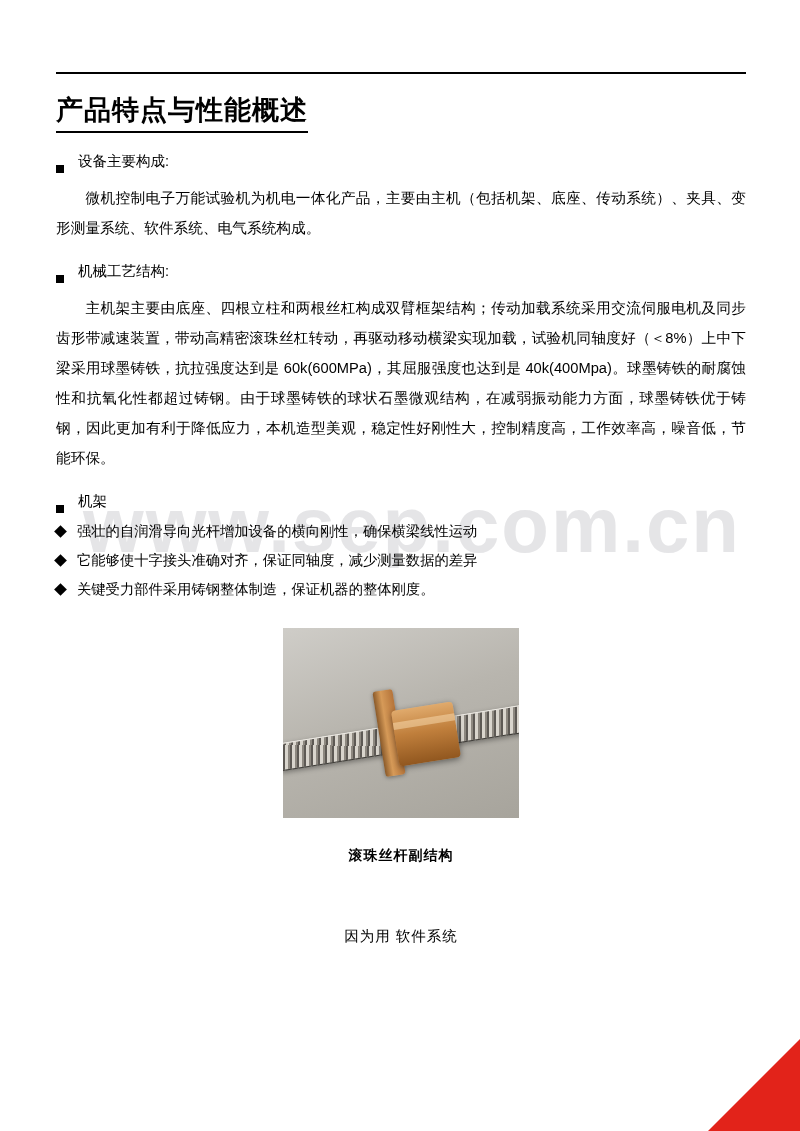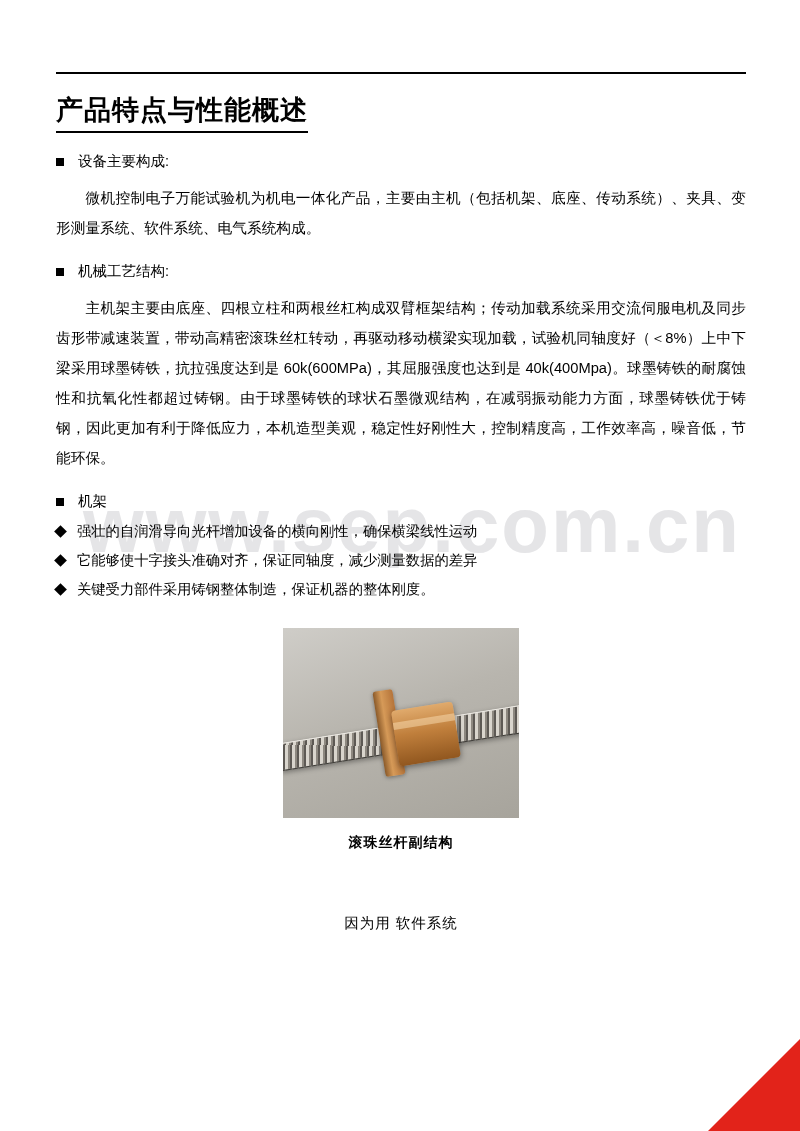--- a/index.html
+++ b/index.html
@@ -59,21 +59,21 @@
     letter-spacing: 1px;
     margin-top: 20px;
     display: inline-block;
     border-bottom: 2px solid #000;
     padding-bottom: 3px;
     line-height: 1.25;
   }
 
   .bullet-line {
     display: flex;
-    align-items: flex-start;
+    align-items: flex-end;
     margin-top: 18px;
     font-size: 14.5px;
   }
   .sq {
     width: 8px;
     height: 8px;
     background: #000;
     margin-top: 7px;
     margin-right: 14px;
     flex: 0 0 auto;
@@ -169,21 +169,21 @@
   }
   .nut-body::after {
     content: "";
     position: absolute;
     left: 0; right: 0;
     top: 12px;
     height: 7px;
     background: rgba(255,230,190,0.45);
   }
   .fig-caption {
-    margin-top: 16px;
+    margin-top: 29px;
     font-size: 14px;
     font-weight: bold;
     letter-spacing: 1px;
   }
 
   .slogan {
     margin-top: 62px;
     text-align: center;
     font-size: 14.5px;
     letter-spacing: 1px;

